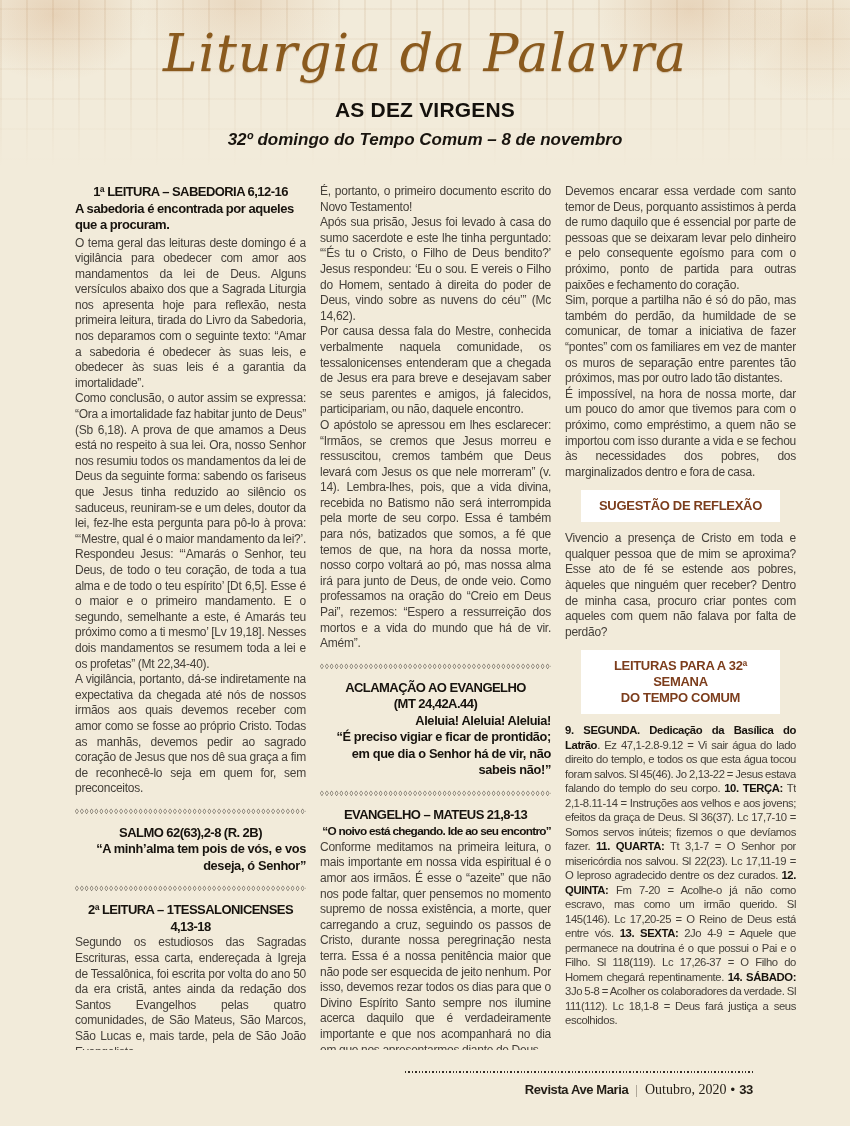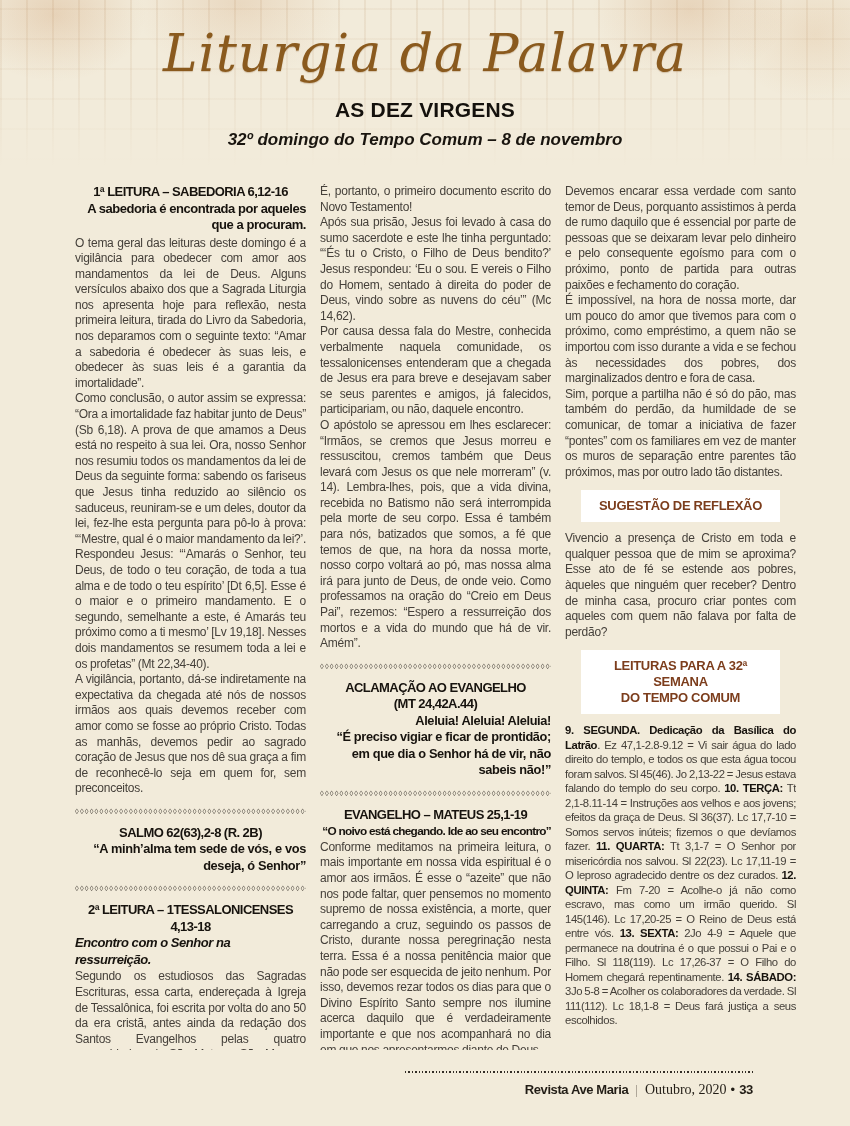--- a/index.html
+++ b/index.html
@@ -33,21 +33,21 @@
   .col{width:231px;flex:0 0 231px;overflow:hidden;}
 
   .p{
     font-size:12px;line-height:15.6px;letter-spacing:-.25px;word-spacing:-.3px;
     color:#45403a;text-align:justify;margin:0;hyphens:auto;
   }
   .h{
     font-weight:bold;font-size:13px;line-height:16.5px;letter-spacing:-.55px;
     text-align:center;color:#17130e;margin:0;
   }
-  .hsub-c{font-weight:bold;font-size:13px;line-height:16.5px;letter-spacing:-.45px;text-align:right;color:#17130e;margin:0 0 2px;}
+  .hsub-c{font-weight:bold;font-size:13px;line-height:16.5px;letter-spacing:-.45px;text-align:left;color:#17130e;margin:0 0 2px;}
   .hsub-i{font-weight:bold;font-style:italic;font-size:13px;line-height:16.5px;letter-spacing:-.45px;color:#17130e;margin:0 0 1px;}
   .h-i-c{font-weight:bold;font-size:12.8px;line-height:16.5px;letter-spacing:-.35px;text-align:right;color:#17130e;margin:0;}
   .tight{font-size:11.8px;letter-spacing:-.7px;white-space:nowrap;overflow:hidden;}
 
   .orn{
     height:11px;line-height:11px;overflow:hidden;white-space:nowrap;text-align:center;
     color:#4c463e;font-size:7.5px;letter-spacing:1.2px;margin:9px 0 8px;
   }
   .orn::before{content:"◊◊◊◊◊◊◊◊◊◊◊◊◊◊◊◊◊◊◊◊◊◊◊◊◊◊◊◊◊◊◊◊◊◊◊◊◊◊◊◊◊◊◊◊◊◊◊◊◊◊◊◊◊◊◊◊◊◊◊◊◊◊◊◊◊◊◊◊◊◊";}
 
@@ -88,47 +88,46 @@
 <div class="cols">
 
   <div class="col">
     <div class="h">1ª LEITURA – SABEDORIA 6,12-16</div>
     <div class="hsub-c">A sabedoria é encontrada por aqueles que a procuram.</div>
     <p class="p">O tema geral das leituras deste domingo é a vigilância para obedecer com amor aos mandamentos da lei de Deus. Alguns versículos abaixo dos que a Sagrada Liturgia nos apresenta hoje para reflexão, nesta primeira leitura, tirada do Livro da Sabedoria, nos deparamos com o seguinte texto: “Amar a sabedoria é obedecer às suas leis, e obedecer às suas leis é a garantia da imortalidade”.</p>
     <p class="p">Como conclusão, o autor assim se expressa: “Ora a imortalidade faz habitar junto de Deus” (Sb 6,18). A prova de que amamos a Deus está no respeito à sua lei. Ora, nosso Senhor nos resumiu todos os mandamentos da lei de Deus da seguinte forma: sabendo os fariseus que Jesus tinha reduzido ao silêncio os saduceus, reuniram-se e um deles, doutor da lei, fez-lhe esta pergunta para pô-lo à prova: “‘Mestre, qual é o maior mandamento da lei?’. Respondeu Jesus: “‘Amarás o Senhor, teu Deus, de todo o teu coração, de toda a tua alma e de todo o teu espírito’ [Dt 6,5]. Esse é o maior e o primeiro mandamento. E o segundo, semelhante a este, é Amarás teu próximo como a ti mesmo’ [Lv 19,18]. Nesses dois mandamentos se resumem toda a lei e os profetas” (Mt 22,34-40).</p>
     <p class="p">A vigilância, portanto, dá-se indiretamente na expectativa da chegada até nós de nossos irmãos aos quais devemos receber com amor como se fosse ao próprio Cristo. Todas as manhãs, devemos pedir ao sagrado coração de Jesus que nos dê sua graça a fim de reconhecê-lo seja em quem for, sem preconceitos.</p>
     <div class="orn"></div>
     <div class="h">SALMO 62(63),2-8 (R. 2B)</div>
-    <div class="h-i-c">“A minh’alma tem sede de vós, e vos deseja, ó Senhor”</div>
+    <div class="h-i-c">“A minh’alma tem pois de vós, e vos deseja, ó Senhor”</div>
     <div class="orn"></div>
     <div class="h">2ª LEITURA – 1TESSALONICENSES 4,13-18</div>
-    <div class="hsub-i">Encontro com o Senhor na ressurreição.</div>
     <p class="p">Segundo os estudiosos das Sagradas Escrituras, essa carta, endereçada à Igreja de Tessalônica, foi escrita por volta do ano 50 da era cristã, antes ainda da redação dos Santos Evangelhos pelas quatro comunidades, de São Mateus, São Marcos, São Lucas e, mais tarde, pela de São João Evangelista.</p>
   </div>
 
   <div class="col">
     <p class="p">É, portanto, o primeiro documento escrito do Novo Testamento!</p>
     <p class="p">Após sua prisão, Jesus foi levado à casa do sumo sacerdote e este lhe tinha perguntado: “‘És tu o Cristo, o Filho de Deus bendito?’ Jesus respondeu: ‘Eu o sou. E vereis o Filho do Homem, sentado à direita do poder de Deus, vindo sobre as nuvens do céu’” (Mc 14,62).</p>
     <p class="p">Por causa dessa fala do Mestre, conhecida verbalmente naquela comunidade, os tessalonicenses entenderam que a chegada de Jesus era para breve e desejavam saber se seus parentes e amigos, já falecidos, participariam, ou não, daquele encontro.</p>
     <p class="p">O apóstolo se apressou em lhes esclarecer: “Irmãos, se cremos que Jesus morreu e ressuscitou, cremos também que Deus levará com Jesus os que nele morreram” (v. 14). Lembra-lhes, pois, que a vida divina, recebida no Batismo não será interrompida pela morte de seu corpo. Essa é também para nós, batizados que somos, a fé que temos de que, na hora da nossa morte, nosso corpo voltará ao pó, mas nossa alma irá para junto de Deus, de onde veio. Como professamos na oração do “Creio em Deus Pai”, rezemos: “Espero a ressurreição dos mortos e a vida do mundo que há de vir. Amém”.</p>
     <div class="orn"></div>
     <div class="h">ACLAMAÇÃO AO EVANGELHO</div>
     <div class="h">(MT 24,42A.44)</div>
     <div class="h-i-c">Aleluia! Aleluia! Aleluia!</div>
     <div class="h-i-c">“É preciso vigiar e ficar de prontidão; em que dia o Senhor há de vir, não sabeis não!”</div>
     <div class="orn"></div>
-    <div class="h">EVANGELHO – MATEUS 25,1-19</div>
+    <div class="h">EVANGELHO – MATEUS 21,8-13</div>
     <div class="h-i-c tight">“O noivo está chegando. Ide ao seu encontro”</div>
     <p class="p">Conforme meditamos na primeira leitura, o mais importante em nossa vida espiritual é o amor aos irmãos. É esse o “azeite” que não nos pode faltar, quer pensemos no momento supremo de nossa existência, a morte, quer carregando a cruz, seguindo os passos de Cristo, durante nossa peregrinação nesta terra. Essa é a nossa penitência maior que não pode ser esquecida de jeito nenhum. Por isso, devemos rezar todos os dias para que o Divino Espírito Santo sempre nos ilumine acerca daquilo que é verdadeiramente importante e que nos acompanhará no dia em que nos apresentarmos diante de Deus.</p>
   </div>
 
   <div class="col">
     <p class="p">Devemos encarar essa verdade com santo temor de Deus, porquanto assistimos à perda de rumo daquilo que é essencial por parte de pessoas que se deixaram levar pelo dinheiro e pelo consequente egoísmo para com o próximo, ponto de partida para outras paixões e fechamento do coração.</p>
+    <p class="p">Sim, porque a partilha não é só do pão, mas também do perdão, da humildade de se comunicar, de tomar a iniciativa de fazer “pontes” com os familiares em vez de manter os muros de separação entre parentes tão próximos, mas por outro lado tão distantes.</p>
     <p class="p">É impossível, na hora de nossa morte, dar um pouco do amor que tivemos para com o próximo, como empréstimo, a quem não se importou com isso durante a vida e se fechou às necessidades dos pobres, dos marginalizados dentro e fora de casa.</p>
-    <p class="p">Sim, porque a partilha não é só do pão, mas também do perdão, da humildade de se comunicar, de tomar a iniciativa de fazer “pontes” com os familiares em vez de manter os muros de separação entre parentes tão próximos, mas por outro lado tão distantes.</p>
     <div class="banner">SUGESTÃO DE REFLEXÃO</div>
     <p class="p">Vivencio a presença de Cristo em toda e qualquer pessoa que de mim se aproxima? Esse ato de fé se estende aos pobres, àqueles que ninguém quer receber? Dentro de minha casa, procuro criar pontes com aqueles com quem não falava por falta de perdão?</p>
     <div class="banner">
       <div>LEITURAS PARA A 32ª SEMANA</div>
       <div>DO TEMPO COMUM</div>
     </div>
     <p class="p week"><b>9. SEGUNDA. Dedicação da Basílica do Latrão</b><span>. Ez 47,1-2.8-9.12 = Vi sair água do lado direito do templo, e todos os que esta água tocou foram salvos. Sl 45(46). Jo 2,13-22 = Jesus estava falando do templo do seu corpo. </span><b>10. TERÇA:</b><span> Tt 2,1-8.11-14 = Instruções aos velhos e aos jovens; efeitos da graça de Deus. Sl 36(37). Lc 17,7-10 = Somos servos inúteis; fizemos o que devíamos fazer. </span><b>11. QUARTA:</b><span> Tt 3,1-7 = O Senhor por misericórdia nos salvou. Sl 22(23). Lc 17,11-19 = O leproso agradecido dentre os dez curados. </span><b>12. QUINTA:</b><span> Fm 7-20 = Acolhe-o já não como escravo, mas como um irmão querido. Sl 145(146). Lc 17,20-25 = O Reino de Deus está entre vós. </span><b>13. SEXTA:</b><span> 2Jo 4-9 = Aquele que permanece na doutrina é o que possui o Pai e o Filho. Sl 118(119). Lc 17,26-37 = O Filho do Homem chegará repentinamente. </span><b>14. SÁBADO:</b><span> 3Jo 5-8 = Acolher os colaboradores da verdade. Sl 111(112). Lc 18,1-8 = Deus fará justiça a seus escolhidos.</span></p>
   </div>
 
 </div>

